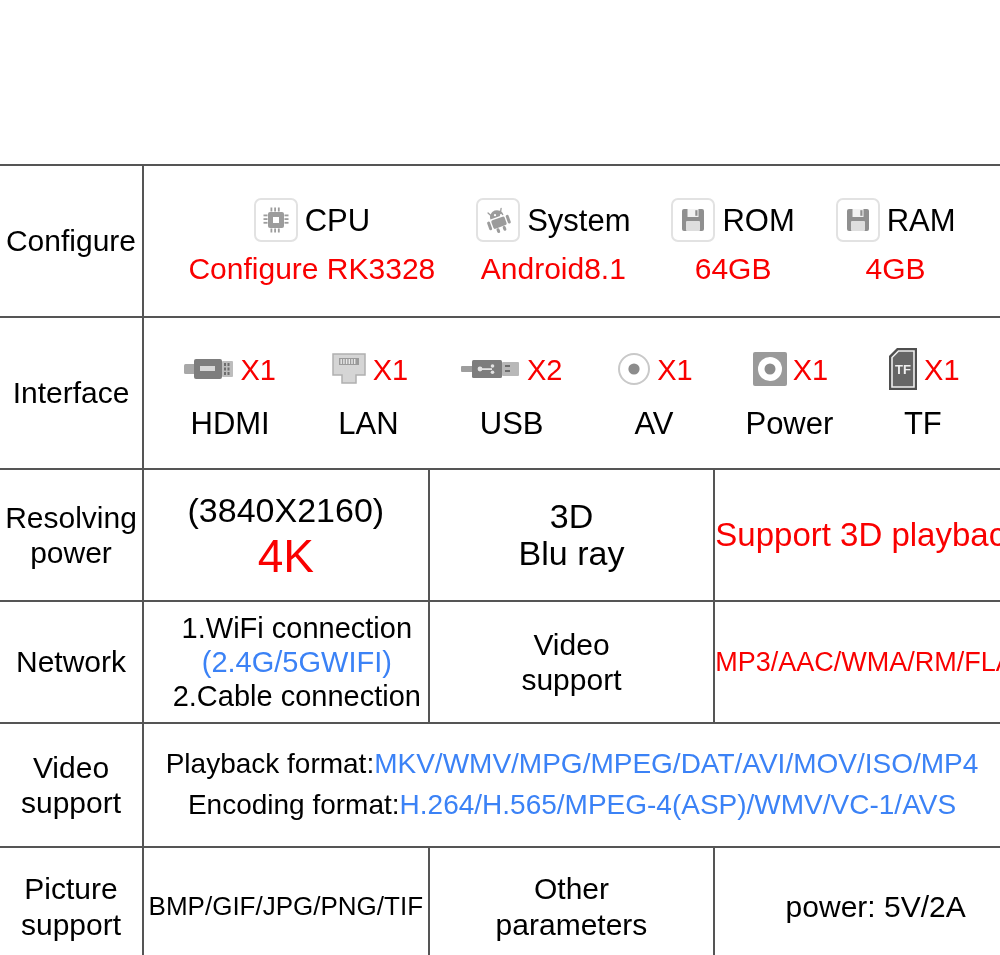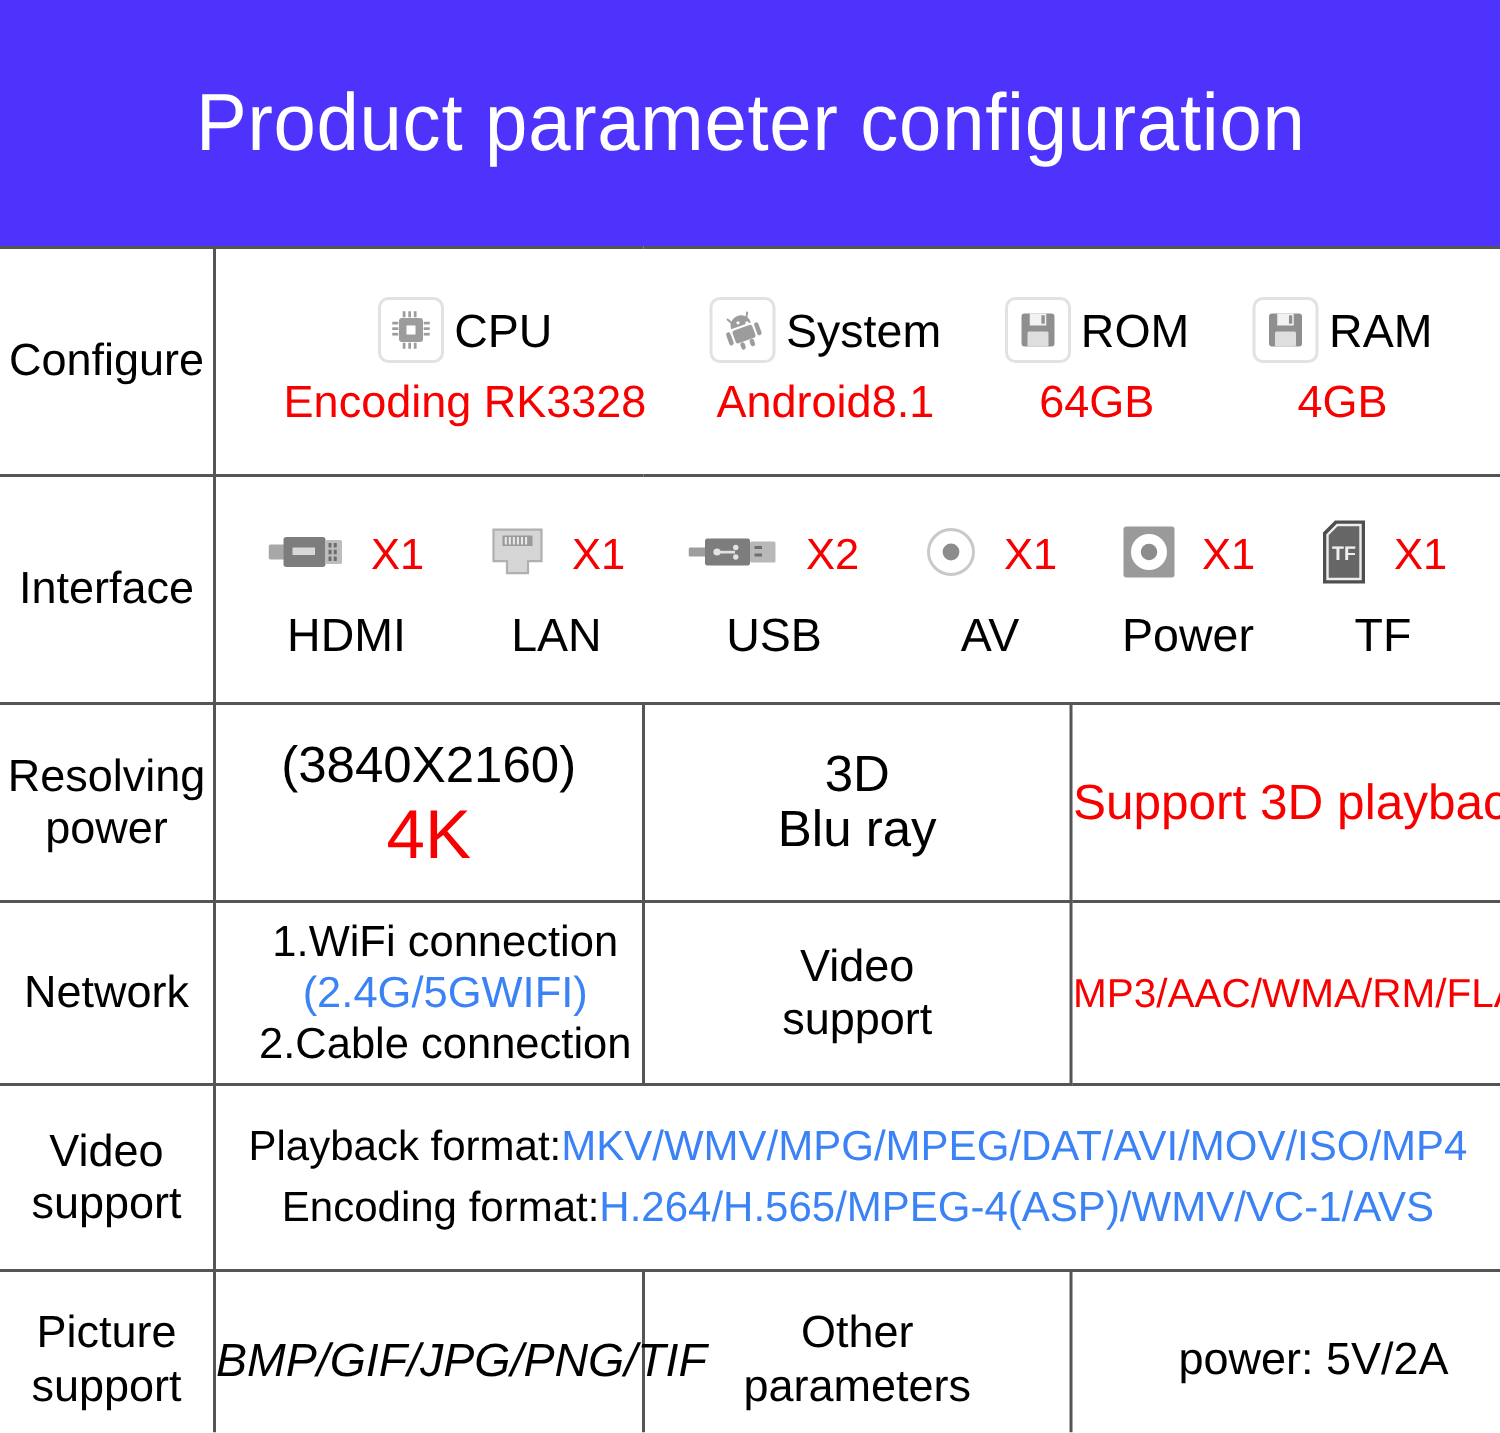--- a/index.html
+++ b/index.html
@@ -130,21 +130,21 @@
     padding: 0 14px;
   }
   .if-item {
     display: flex;
     flex-direction: column;
     align-items: center;
   }
   .if-top {
     display: flex;
     align-items: center;
-    gap: 16px;
+    gap: 4px;
     height: 46px;
     text-align: right;
   }
   .if-qty {
     font-size: 29px;
     color: #f90000;
     line-height: 1;
   }
   .if-name {
     font-size: 31px;
@@ -155,21 +155,21 @@
 
   
   .cell-lines {
     display: flex;
     flex-direction: column;
     align-items: center;
     justify-content: center;
     line-height: 1.18;
   }
   .t30 { font-size: 30px; }
-  .t31 { font-size: 31px; font-style: italic; }
+  .t31 { font-size: 26px; }
   .t34 { font-size: 34px; }
   .big4k {
     font-size: 46px;
     color: #f90000;
     line-height: 1.05;
     margin-top: 2px;
   }
   .res-sub { font-size: 34px; color: #000000; line-height: 1.1; }
   .support3d {
     font-size: 33px;
@@ -186,23 +186,20 @@
     line-height: 1.45;
     white-space: nowrap;
   }
   .pad-l { padding-left: 14px; text-align: left; }
 </style>
 </head>
 <body>
 
 <div id="page">
 
-  <div class="banner">
-    <div class="banner-title">Product parameter configuration</div>
-  </div>
 
   <table class="spec-table">
     <tbody>
 
       <tr class="r-configure">
         <td style="width:142px">
           <span class="rowlabel">Configure</span>
         </td>
         <td colspan="3">
           <div class="cfg-wrap">
@@ -226,21 +223,21 @@
                       <rect x="2.5" y="13.2" width="4" height="1.8"></rect>
                       <rect x="2.5" y="16.9" width="4" height="1.8"></rect>
                       <rect x="23.5" y="9.5" width="4" height="1.8"></rect>
                       <rect x="23.5" y="13.2" width="4" height="1.8"></rect>
                       <rect x="23.5" y="16.9" width="4" height="1.8"></rect>
                     </g>
                   </svg>
                 </span>
                 <span class="cfg-name">CPU</span>
               </div>
-              <div class="cfg-val">Encoding RK3328</div>
+              <div class="cfg-val">Configure RK3328</div>
             </div>
 
             <div class="cfg-item">
               <div class="cfg-top">
                 <span class="ico-frame">
                   <svg width="30" height="30" viewBox="0 0 30 30">
                     <g fill="#9c9c9c" transform="rotate(-20 15 15)">
                       <path d="M8 12 a7 7 0 0 1 14 0 z"></path>
                       <rect x="8" y="13.4" width="14" height="9" rx="1.6"></rect>
                       <rect x="3.6" y="13.2" width="3" height="9" rx="1.5"></rect>

